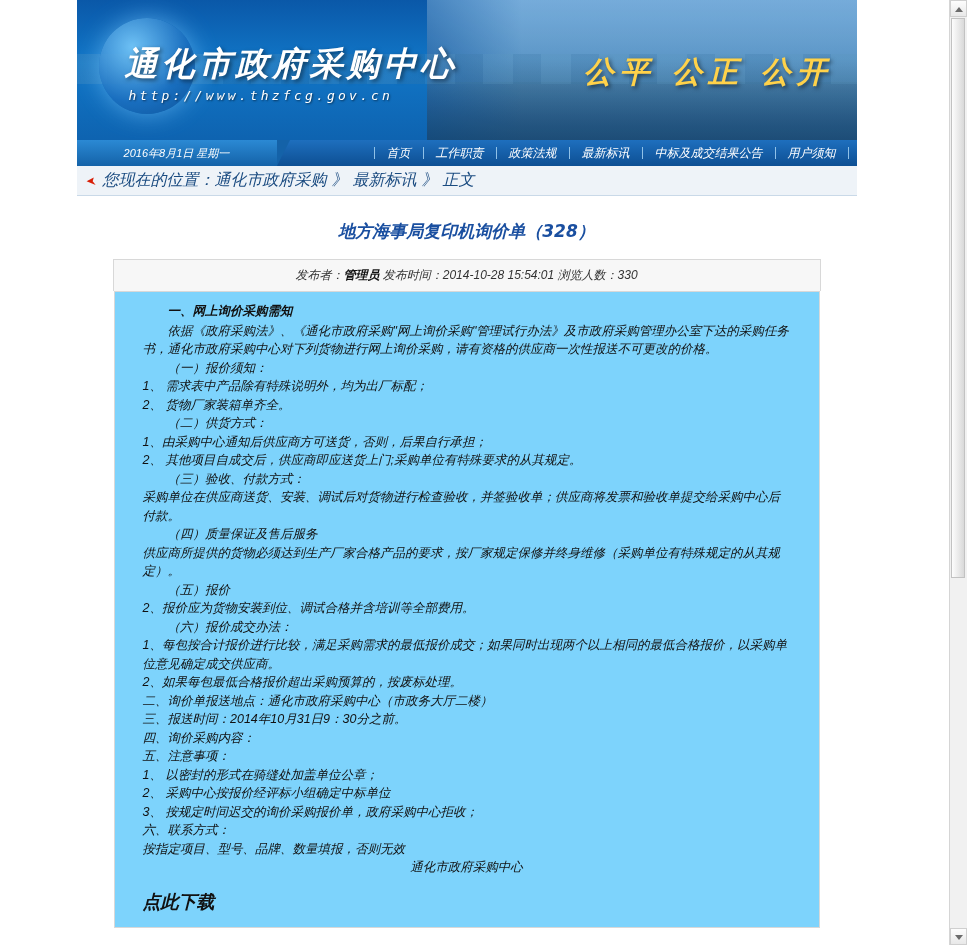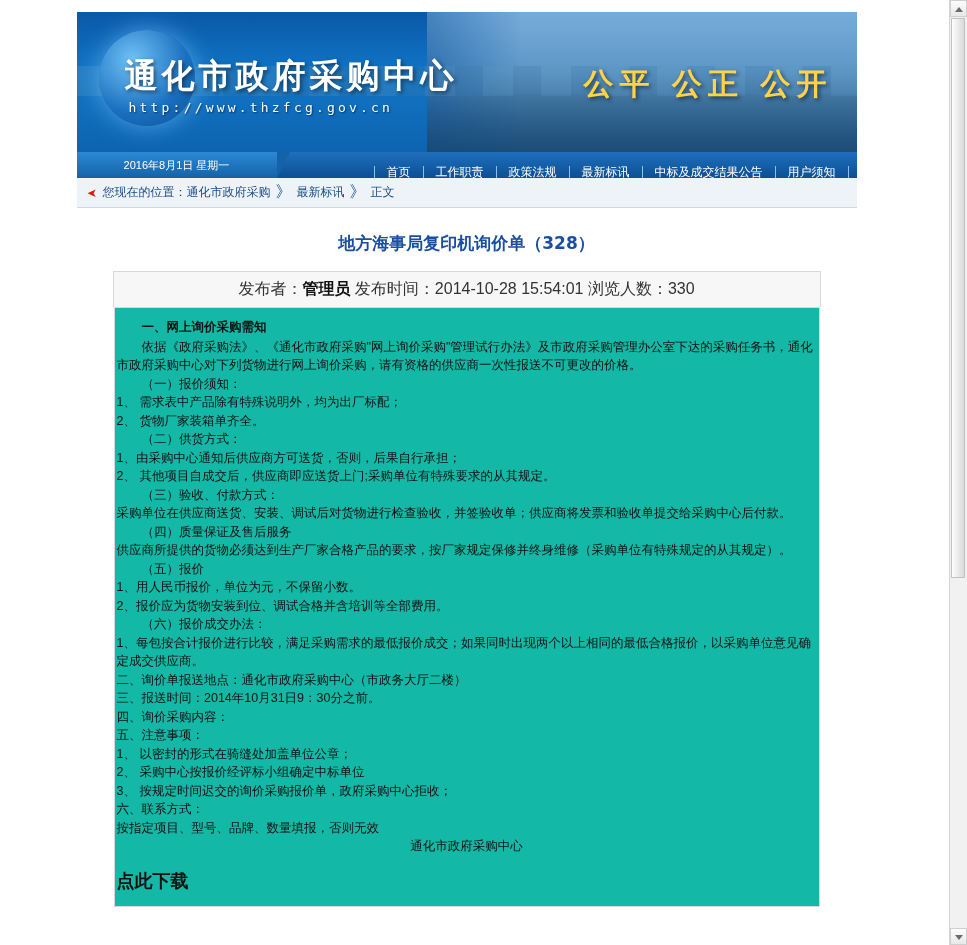--- a/index.html
+++ b/index.html
@@ -46,22 +46,23 @@
     position: absolute;
     top: 18px; left: 1px;
     width: 14px; height: 560px;
     background: linear-gradient(90deg,#fdfdfd,#d9d9d9);
     border: 1px solid #c2c2c2;
     box-sizing: border-box;
   }
 
   .content {
     position: absolute;
-    top: 12px; left: 0;
+    top: 0; left: 0;
     width: 933px;
+    font-style: italic;
   }
   .wrap {
     width: 780px;
     margin: 0 auto;
   }
 
   
   .banner {
     position: relative;
     width: 780px;
@@ -133,21 +134,21 @@
   }
 
   
   .navbar {
     position: relative;
     width: 780px;
     height: 26px;
     margin: 0 auto;
     background: linear-gradient(180deg, #1e6fbe, #0d4f93);
     display: flex;
-    align-items: flex-end;
+    align-items: center;
   }
   .navbar .date {
     width: 200px;
     height: 26px;
     line-height: 26px;
     text-align: center;
     color: #ffffff;
     font-size: 11px;
     background: linear-gradient(180deg, #2b89d4, #1462a8);
     position: relative;
@@ -188,21 +189,21 @@
     padding-left: 10px;
     box-sizing: border-box;
   }
   .breadcrumb-bar .arrow {
     color: #d81e06;
     font-size: 12px;
     margin-right: 6px;
     transform: scaleX(-1);
   }
   .breadcrumb-bar .crumb {
-    font-size: 12px;
+    font-size: 16px;
     color: #1a4b80;
     text-align: right;
   }
   .breadcrumb-bar .sep { margin: 0 5px; color: #1a4b80; }
 
   
   .article-title {
     text-align: center;
     color: #1a4fa0;
     font-size: 17px;
@@ -210,31 +211,31 @@
     padding: 24px 0 16px;
     font-family: "DejaVu Sans", sans-serif;
   }
   .meta-box {
     width: 706px;
     margin: 0 auto;
     border: 1px solid #d8d8d8;
     border-bottom: none;
     background: #f7f7f7;
     text-align: center;
-    font-size: 16px;
+    font-size: 12px;
     color: #333;
     padding: 7px 0;
   }
   .meta-box b { color: #111; }
   .article-box {
     width: 706px;
     margin: 0 auto;
     border: 1px solid #d8d8d8;
-    background: #14b8a6;
-    padding: 10px 2px 14px;
+    background: #7dd3fc;
+    padding: 10px 28px 14px;
     box-sizing: border-box;
     font-size: 12.5px;
     line-height: 18.5px;
     color: #111;
   }
   .article-box p { margin: 0; }
   .article-box p.indent { text-indent: 2em; }
   .article-box p.section-head {
     font-weight: bold;
     text-indent: 2em;
@@ -305,24 +306,24 @@
             <p>1、 需求表中产品除有特殊说明外，均为出厂标配；</p>
             <p>2、 货物厂家装箱单齐全。</p>
             <p class="indent">（二）供货方式：</p>
             <p>1、由采购中心通知后供应商方可送货，否则，后果自行承担；</p>
             <p>2、 其他项目自成交后，供应商即应送货上门;采购单位有特殊要求的从其规定。</p>
             <p class="indent">（三）验收、付款方式：</p>
             <p>采购单位在供应商送货、安装、调试后对货物进行检查验收，并签验收单；供应商将发票和验收单提交给采购中心后付款。</p>
             <p class="indent">（四）质量保证及售后服务</p>
             <p>供应商所提供的货物必须达到生产厂家合格产品的要求，按厂家规定保修并终身维修（采购单位有特殊规定的从其规定）。</p>
             <p class="indent">（五）报价</p>
-            <p>1、用人民币报价，单位为元，不保留小数。</p>
             <p>2、报价应为货物安装到位、调试合格并含培训等全部费用。</p>
             <p class="indent">（六）报价成交办法：</p>
             <p>1、每包按合计报价进行比较，满足采购需求的最低报价成交；如果同时出现两个以上相同的最低合格报价，以采购单位意见确定成交供应商。</p>
+            <p>2、如果每包最低合格报价超出采购预算的，按废标处理。</p>
             <p>二、询价单报送地点：通化市政府采购中心（市政务大厅二楼）</p>
             <p>三、报送时间：2014年10月31日9：30分之前。</p>
             <p>四、询价采购内容：</p>
             <p>五、注意事项：</p>
             <p>1、 以密封的形式在骑缝处加盖单位公章；</p>
             <p>2、 采购中心按报价经评标小组确定中标单位</p>
             <p>3、 按规定时间迟交的询价采购报价单，政府采购中心拒收；</p>
             <p>六、联系方式：</p>
             <p>按指定项目、型号、品牌、数量填报，否则无效</p>
             <p class="center">通化市政府采购中心</p>

